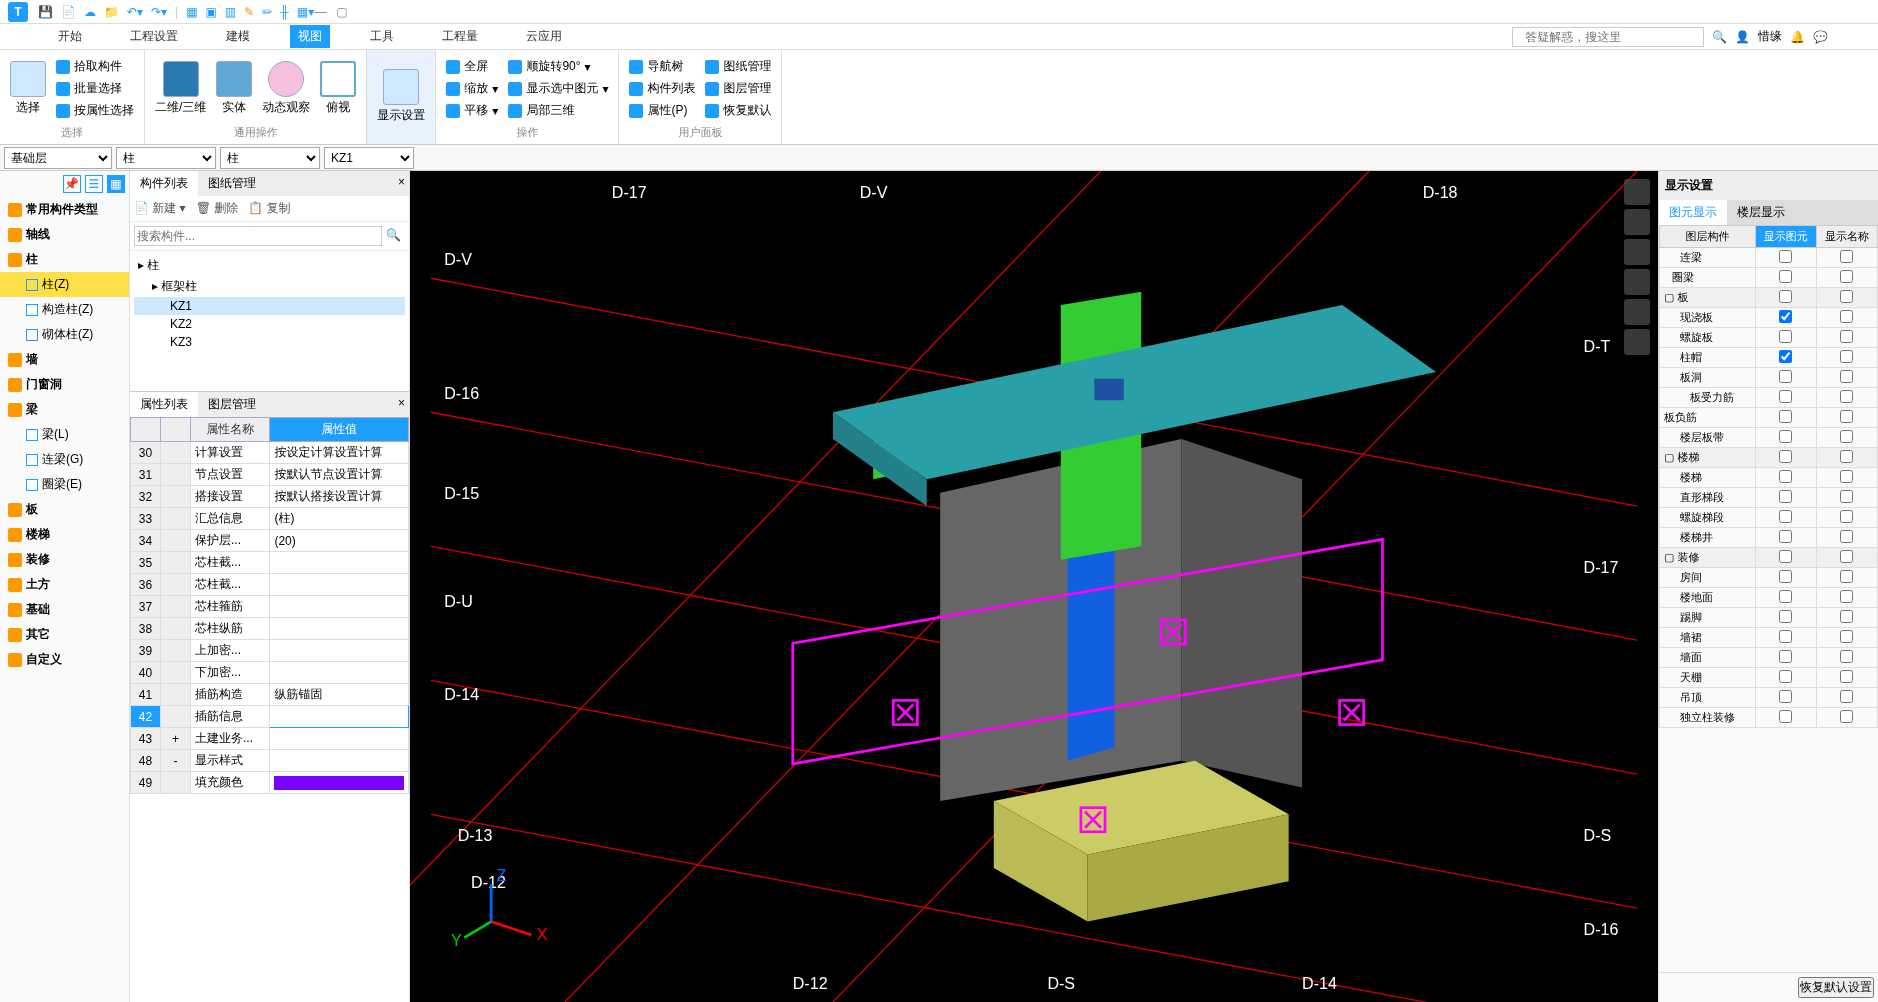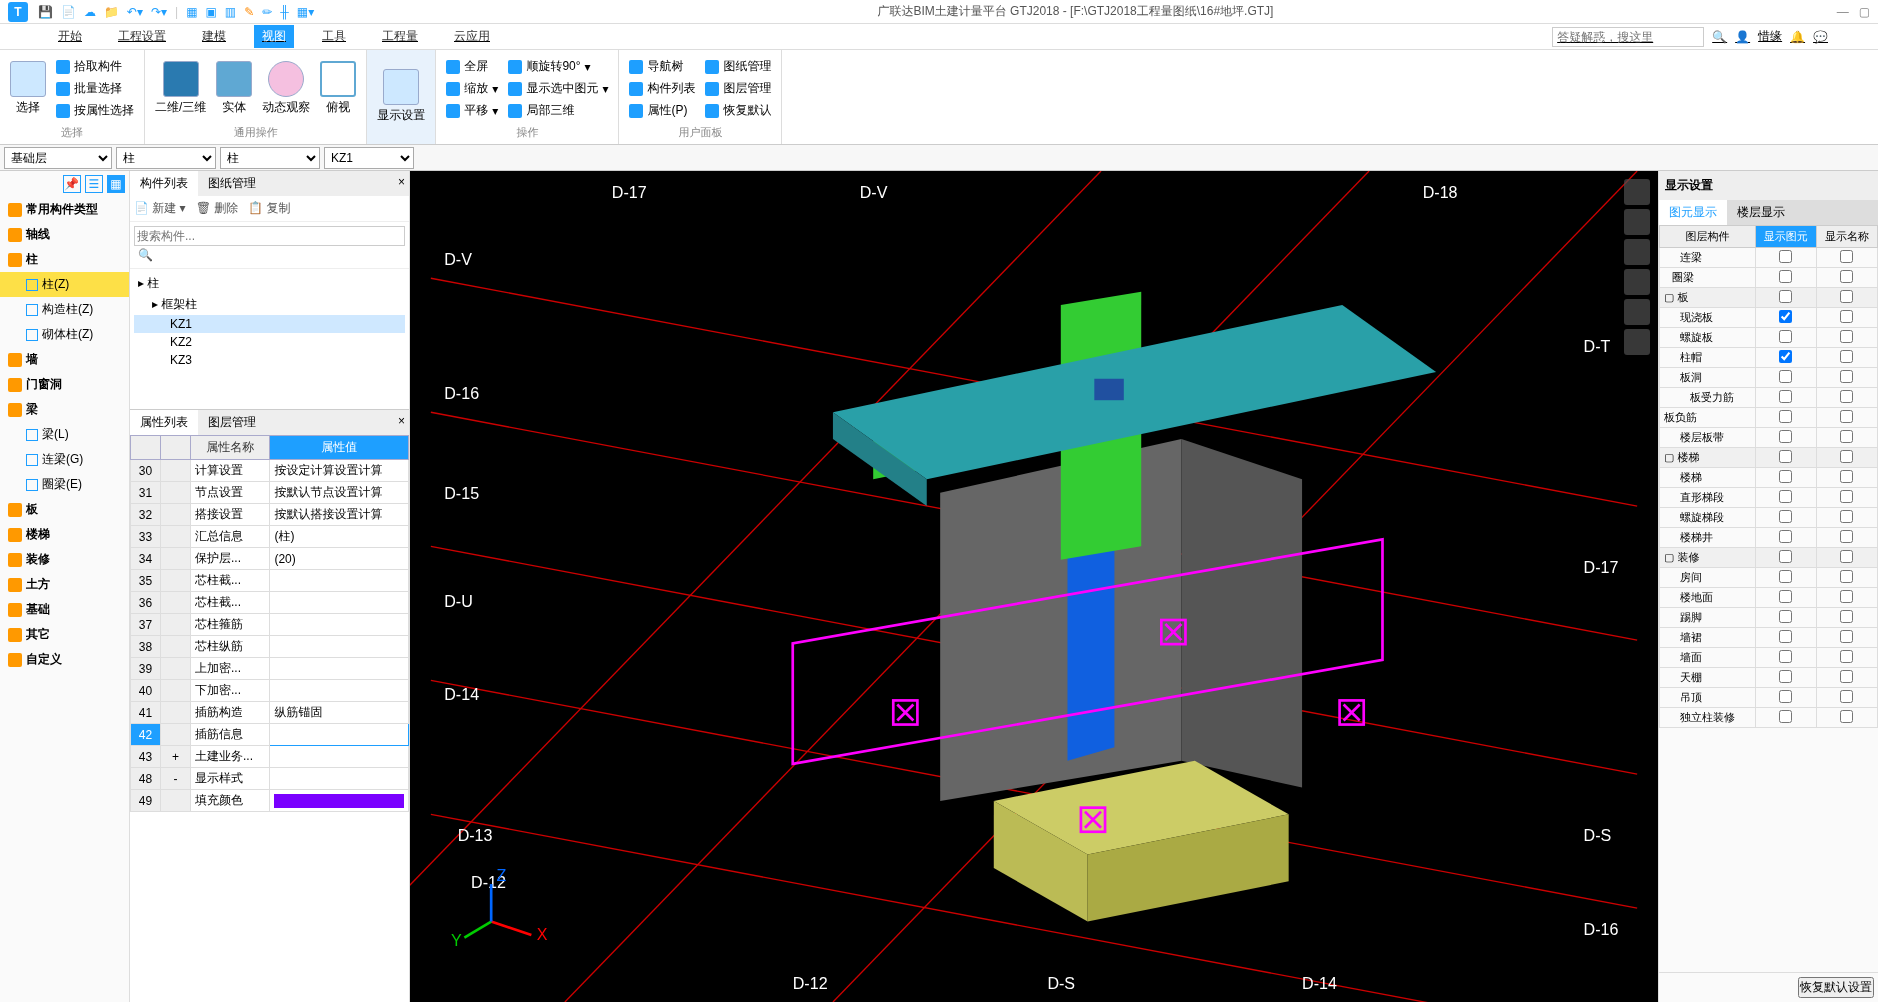--- a/index.html
+++ b/index.html
@@ -3,25 +3,25 @@
 <meta charset="utf-8">
 <style>
 *{box-sizing:border-box;margin:0;padding:0;font-family:"Microsoft YaHei",sans-serif;font-size:12px;}
 body{background:#f0f0f0;overflow:hidden;}
 .titlebar{height:24px;background:#fff;display:flex;align-items:center;padding:0 8px;border-bottom:1px solid #ddd;}
 .titlebar .logo{width:20px;height:20px;background:#1e9fff;border-radius:3px;color:#fff;text-align:center;line-height:20px;font-weight:bold;margin-right:10px;}
 .titlebar .qat{display:flex;gap:8px;color:#1e9fff;}
 .titlebar .qat span{cursor:pointer;}
 .titlebar .title{flex:1;text-align:center;color:#555;}
 .titlebar .winbtns{display:flex;gap:10px;color:#888;}
-.menubar{height:26px;background:#fff;display:flex;align-items:center;padding:0 50px 0 50px;gap:20px;border-bottom:1px solid #ddd;text-decoration:underline;}
+.menubar{height:26px;background:#fff;display:flex;align-items:center;padding:0 50px 0 50px;gap:32px;border-bottom:1px solid #ddd;}
 .menubar .mitem{color:#333;cursor:pointer;padding:3px 8px;}
 .menubar .mitem.active{background:#1e9fff;color:#fff;}
 .menubar .search{margin-left:auto;display:flex;align-items:center;gap:8px;}
-.menubar .search input{width:152px;border:1px solid #ccc;padding:2px 4px;}
+.menubar .search input{width:192px;border:1px solid #ccc;padding:2px 12px;}
 .ribbon{height:95px;background:#fff;display:flex;border-bottom:1px solid #ccc;}
 .rgroup{border-right:1px solid #ddd;display:flex;flex-direction:column;padding:4px 8px;}
 .rgroup .rcontent{flex:1;display:flex;align-items:center;gap:6px;}
 .rgroup .rlabel{text-align:center;color:#888;font-size:11px;padding-top:2px;}
 .rbtn-big{display:flex;flex-direction:column;align-items:center;gap:2px;cursor:pointer;padding:2px;}
 .rbtn-big .ricon{width:36px;height:36px;background:#cde8ff;border:1px solid #9ac;border-radius:3px;}
 .rbtn-small{display:flex;align-items:center;gap:4px;cursor:pointer;padding:1px 2px;}
 .rbtn-small .ricon-s{width:14px;height:14px;background:#1e9fff;border-radius:2px;}
 .vcol{display:flex;flex-direction:column;gap:3px;}
 .filterbar{height:26px;background:#f7f7f7;display:flex;align-items:center;padding:0 4px;gap:4px;border-bottom:1px solid #ccc;}
@@ -35,21 +35,21 @@
 .navitem .fold{width:14px;height:14px;background:#f90;border-radius:2px;}
 .navitem.sub{padding-left:26px;}
 .navitem.sel{background:#fde047;}
 .midpanel{width:280px;background:#fff;border-right:1px solid #ddd;display:flex;flex-direction:column;}
 .panel-tabs{display:flex;background:#eee;}
 .panel-tabs .ptab{padding:4px 10px;cursor:pointer;}
 .panel-tabs .ptab.active{background:#fff;}
 .panel-tabs .pclose{margin-left:auto;padding:4px;cursor:pointer;}
 .panel-toolbar{padding:4px;display:flex;gap:10px;border-bottom:1px solid #eee;}
 .panel-toolbar span{cursor:pointer;color:#555;}
-.panel-search{padding:4px;border-bottom:1px solid #eee;display:flex;flex-direction:column;}
+.panel-search{padding:4px;border-bottom:1px solid #eee;display:flex;}
 .panel-search input{flex:1;border:1px solid #ccc;padding:2px;}
 .tree{padding:4px;overflow-y:auto;}
 .tree .titem{padding:2px 4px;cursor:pointer;}
 .tree .titem.l1{padding-left:18px;}
 .tree .titem.l2{padding-left:36px;}
 .tree .titem.sel{background:#cfe8ff;}
 .proppanel{flex:1;display:flex;flex-direction:column;border-top:1px solid #ccc;overflow:hidden;}
 .proptable{flex:1;overflow-y:auto;}
 .proptable table{width:100%;border-collapse:collapse;}
 .proptable th{background:#1e9fff;color:#fff;padding:3px;border:1px solid #aac;font-weight:normal;}
@@ -93,21 +93,20 @@
     <span>↷▾</span>
     <span style="color:#ccc">|</span>
     <span>▦</span>
     <span>▣</span>
     <span>▥</span>
     <span style="color:#f80">✎</span>
     <span>✏</span>
     <span>╫</span>
     <span>▦▾</span>
   </div>
-  <div class="title">广联达BIM土建计量平台 GTJ2018 - [F:\GTJ2018工程量图纸\16#地坪.GTJ]</div>
   <div class="winbtns">
     <span>—</span>
     <span>▢</span>
   </div>
 </div>
 
 <div class="menubar">
   <span class="mitem">开始</span>
   <span class="mitem">工程设置</span>
   <span class="mitem">建模</span>

